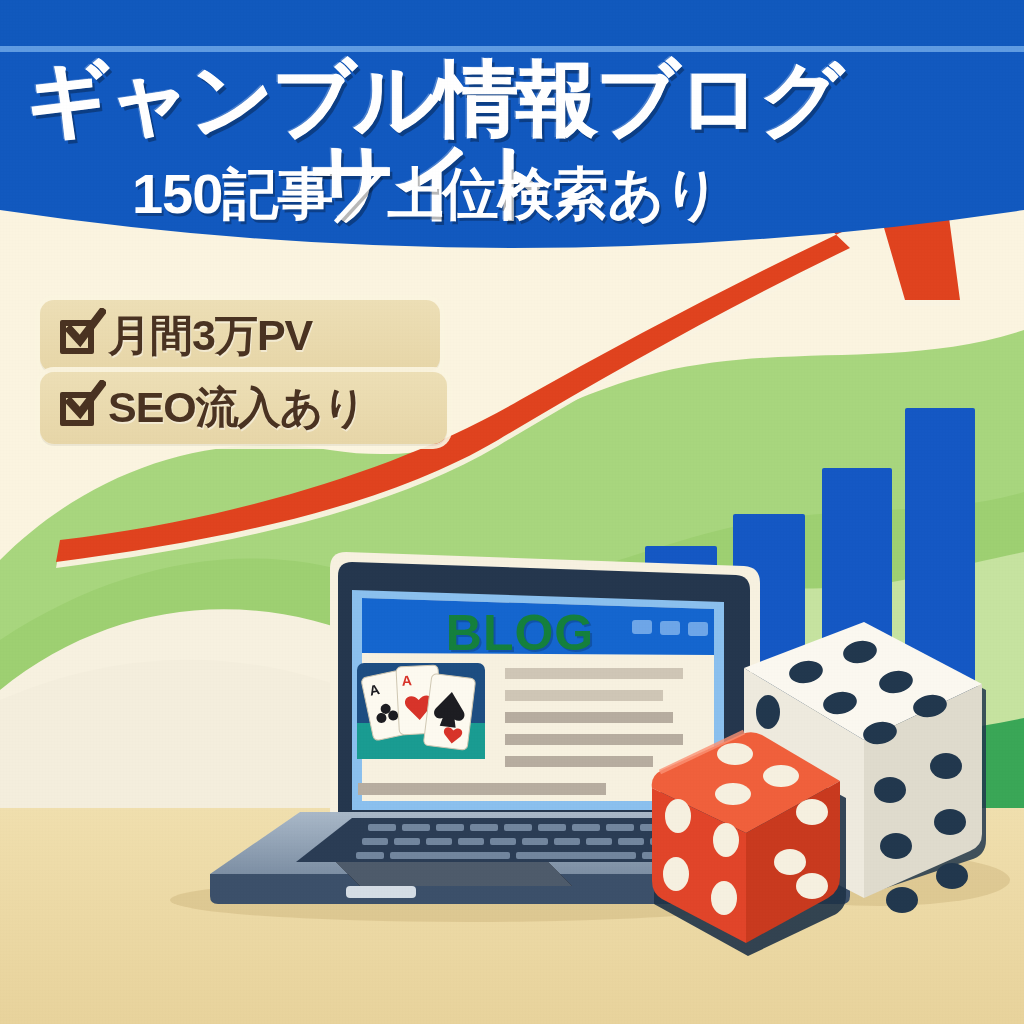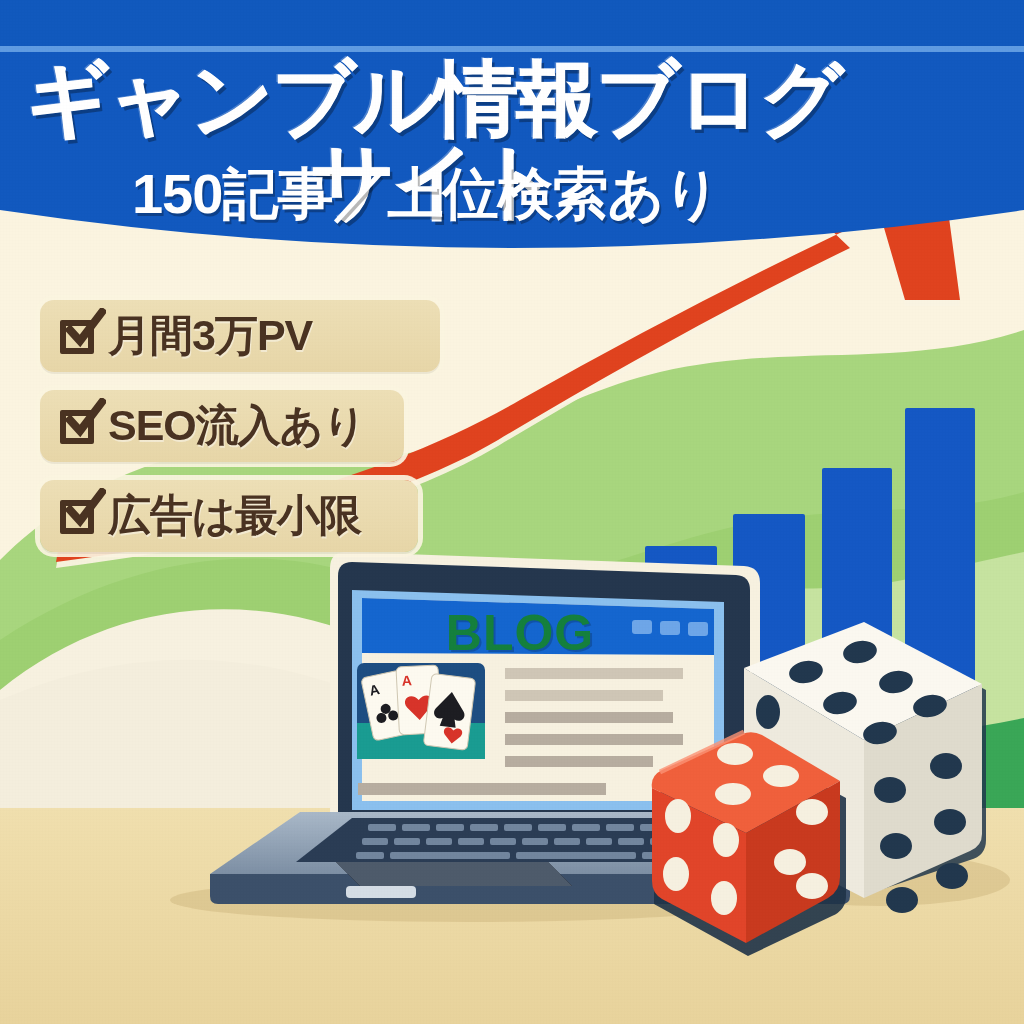--- a/index.html
+++ b/index.html
@@ -25,26 +25,26 @@
   }
   .subtitle-wrap{position:absolute;left:0;top:166px;width:852px;text-align:center;}
   .subtitle{
     display:inline-block;font-size:56px;font-weight:700;color:#ffffff;letter-spacing:-1px;
     line-height:1;text-shadow:2px 3px 0 rgba(0,0,0,.28);
   }
   .hdr-line{position:absolute;left:0;top:46px;width:1024px;height:6px;background:#6fa8e8;opacity:.85;}
   
   .checklist{position:absolute;left:40px;top:300px;width:400px;}
   .chk-row{
-    position:relative;height:72px;margin-bottom:18px;border-radius:14px;
+    position:relative;height:72px;border-radius:14px;
     background:linear-gradient(180deg,#eddfb6 0%,#e7d6a8 100%);
     box-shadow:0 2px 0 rgba(0,0,0,.06), 0 0 0 5px rgba(251,244,224,.92);
     display:flex;align-items:center;padding-left:20px;box-sizing:border-box;
   }
-  .chk-row.w2{width:364px;}
+  .chk-row.w2{width:407px;}
   .chk-row.w3{width:378px;}
   .chk-box{position:relative;width:40px;height:40px;flex:0 0 40px;margin-right:8px;}
   .chk-box .sq{position:absolute;left:0;top:4px;width:34px;height:34px;border:6px solid #4a3322;box-sizing:border-box;border-radius:2px;}
   .chk-box .tick{position:absolute;left:4px;top:-8px;width:42px;height:42px;}
   .chk-label{font-size:43px;font-weight:700;color:#4a3322;letter-spacing:-1px;
              text-shadow:1px 2px 0 rgba(255,255,255,.45);white-space:nowrap;}
   
   .scene{position:absolute;left:0;top:0;width:1024px;height:1024px;}
 </style>
 </head>
@@ -264,29 +264,20 @@
     <div class="chk-row w2">
       <span class="chk-box">
         <span class="sq"></span>
         <svg class="tick" viewBox="0 0 42 42">
             <path d="M6,22 L16,33 L38,4" stroke="#4a3322" stroke-width="8" fill="none" stroke-linecap="square"></path>
           </svg>
       </span>
       <span class="chk-label">SEO流入あり</span>
     </div>
 
-    <div class="chk-row w3">
-      <span class="chk-box">
-        <span class="sq"></span>
-        <svg class="tick" viewBox="0 0 42 42">
-            <path d="M6,22 L16,33 L38,4" stroke="#4a3322" stroke-width="8" fill="none" stroke-linecap="square"></path>
-          </svg>
-      </span>
-      <span class="chk-label">広告は最小限</span>
-    </div>
 
   </div>
 
   <div style="position:absolute;left:420px;top:604px;width:200px;text-align:center;pointer-events:none;">
     <span style="font-size:50px;font-weight:700;color:#15803d;letter-spacing:1px;text-shadow:2px 2px 0 rgba(0,0,0,.18);">BLOG</span>
   </div>
 
   <div class="bg-noise"></div>
 </div>
 

